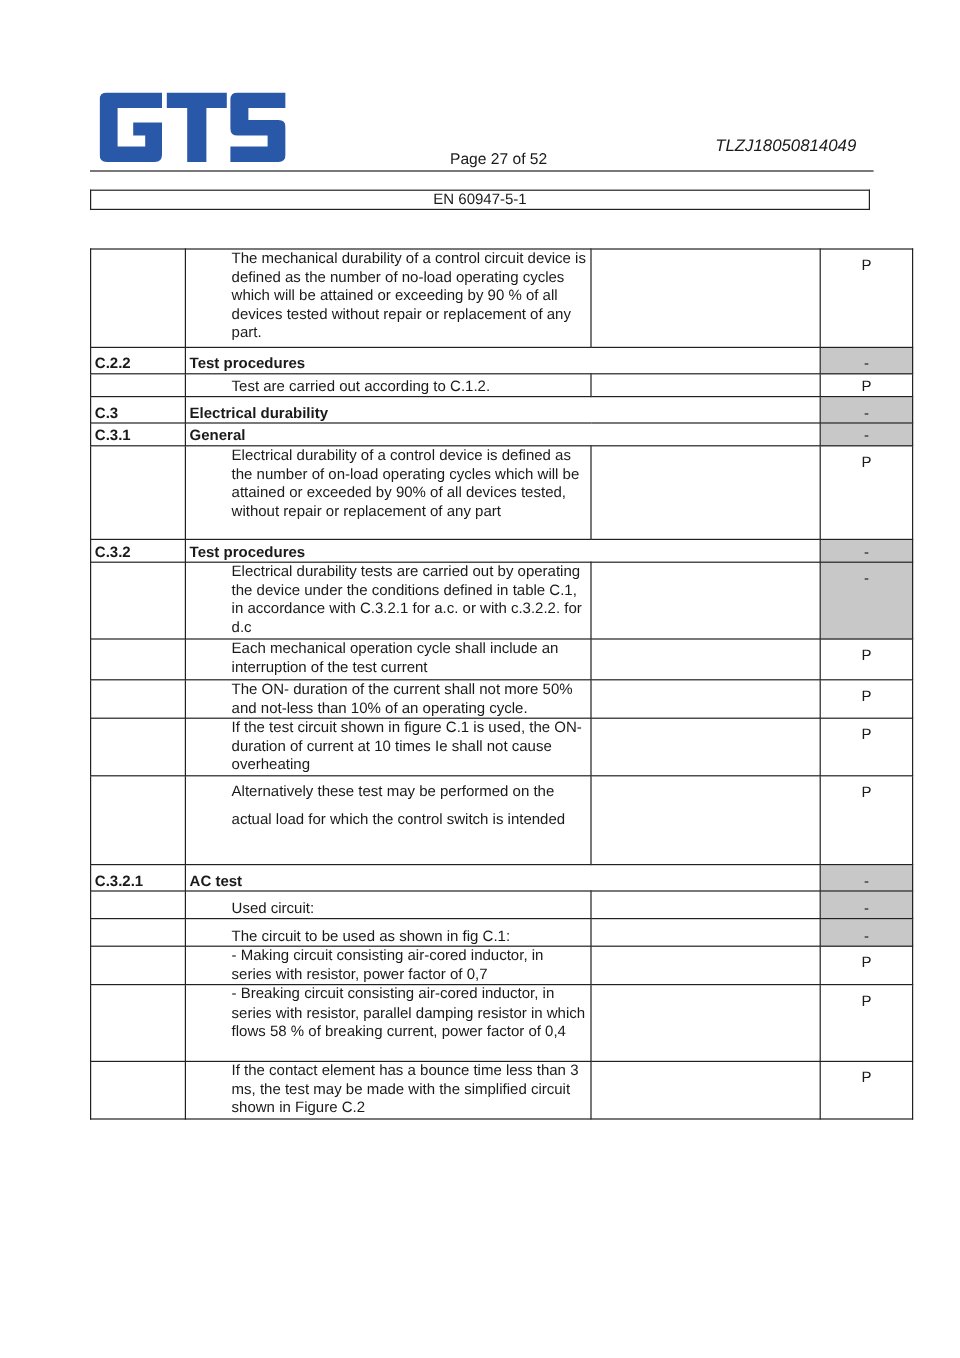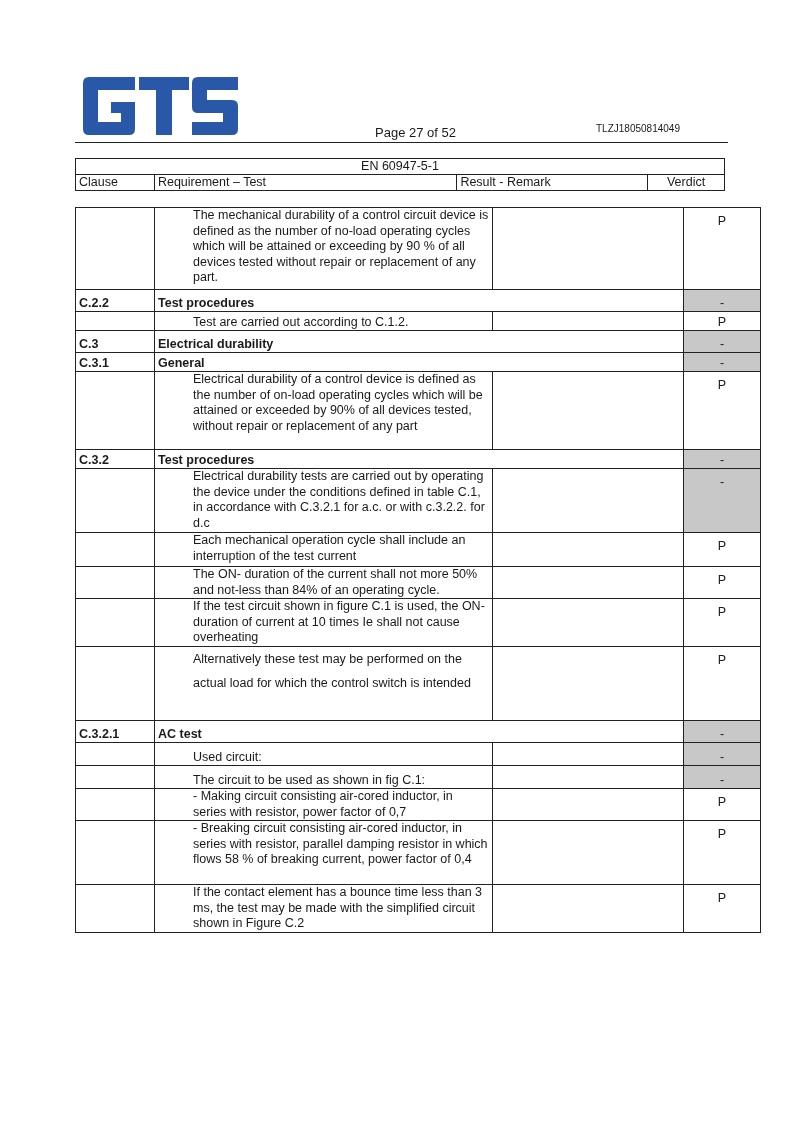--- a/index.html
+++ b/index.html
@@ -1,20 +1,20 @@
 <!DOCTYPE html>
 <html><head>
 <meta charset="utf-8">
 <style>
   html, body { margin: 0; padding: 0; background: #ffffff; }
   body { width: 800px; height: 1132px; position: relative; overflow: hidden;
          font-family: "Liberation Sans", sans-serif; color: #1a1a1a; }
   .logo { position: absolute; left: 83px; top: 77px; width: 155px; height: 58px; }
   .hdr-page { position: absolute; left: 375px; top: 125px; font-size: 13px; }
-  .hdr-report { position: absolute; left: 596px; top: 123px; font-size: 10px; }
+  .hdr-report { position: absolute; left: 596px; top: 113px; font-size: 14px; font-style: italic; }
   .hdr-rule { position: absolute; left: 75px; top: 142px; width: 653px; height: 1px; background: #222; }
 
   .htable { position: absolute; left: 75px; top: 158px; width: 650px; border-collapse: collapse; font-size: 12.5px; }
   .htable td { border: 1px solid #222; padding: 0 3px; height: 15px; line-height: 15px; margin-top: 44px; }
   .htable .std { text-align: center; }
 
   .btable { position: absolute; left: 75px; top: 207px; width: 650px; border-collapse: collapse; font-size: 12.5px; table-layout: fixed; }
   .btable td { border: 1px solid #222; padding: 0 3px; line-height: 15.5px; vertical-align: top; }
   .btable td.clause { width: 72px; font-weight: bold; vertical-align: bottom; }
   .btable td.req { width: 296px; padding-left: 38px; }
@@ -41,26 +41,20 @@
 </svg>
 
 <div class="hdr-page">Page 27 of 52</div>
 <div class="hdr-report">TLZJ18050814049</div>
 <div class="hdr-rule"></div>
 
 <table class="htable">
   <tbody>
       <tr>
     <td colspan="4" class="std">EN 60947-5-1</td>
-  </tr>
-  <tr>
-    <td style="width:72px">Clause</td>
-    <td style="width:296px">Requirement – Test</td>
-    <td style="width:184px">Result - Remark</td>
-    <td style="width:70px; text-align:center">Verdict</td>
   </tr>
 </tbody>
   </table>
 
 <table class="btable">
   <tbody id="tbody">
       <tr style="height: 82px;">
         <td class="clause"></td>
         <td class="req">The mechanical durability of a control circuit device is defined as the number of no-load operating cycles which will be attained or exceeding by 90 % of all devices tested without repair or replacement of any part.</td>
         <td class="res"></td>
@@ -105,21 +99,21 @@
         <td class="ver grey">-</td>
       </tr>
       <tr style="height: 34px;">
         <td class="clause"></td>
         <td class="req">Each mechanical operation cycle shall include an interruption of the test current</td>
         <td class="res"></td>
         <td class="ver">P</td>
       </tr>
       <tr style="height: 32px;">
         <td class="clause"></td>
-        <td class="req">The ON- duration of the current shall not more 50% and not-less than 84% of an operating cycle.</td>
+        <td class="req">The ON- duration of the current shall not more 50% and not-less than 10% of an operating cycle.</td>
         <td class="res"></td>
         <td class="ver">P</td>
       </tr>
       <tr style="height: 48px;">
         <td class="clause"></td>
         <td class="req">If the test circuit shown in figure C.1 is used, the ON-duration of current at 10 times Ie shall not cause overheating</td>
         <td class="res"></td>
         <td class="ver">P</td>
       </tr>
       <tr style="height: 74px;">

